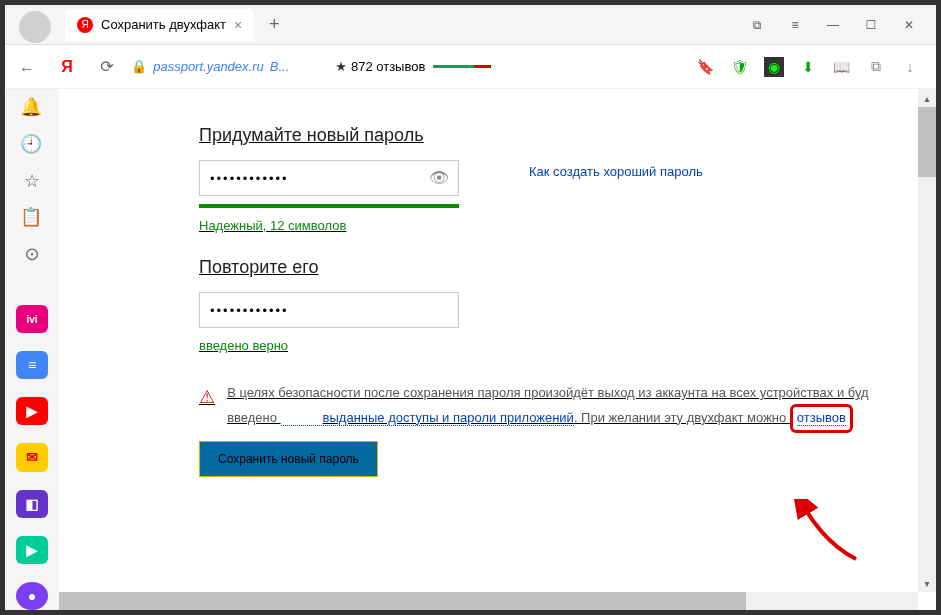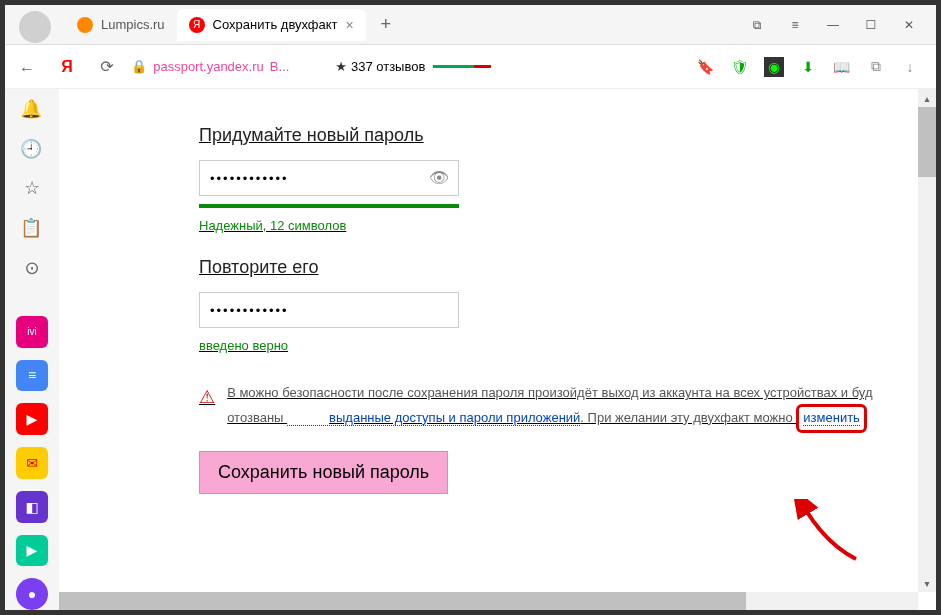--- a/index.html
+++ b/index.html
@@ -13,33 +13,33 @@
 .tab-favicon { width: 16px; height: 16px; border-radius: 50%; display: inline-block; }
 .tab-close { font-size: 14px; color: #888; }
 .new-tab { width: 28px; height: 28px; display: flex; align-items: center; justify-content: center; font-size: 18px; color: #666; margin-left: 6px; }
 .window-controls { margin-left: auto; display: flex; gap: 20px; padding-right: 18px; color: #555; font-size: 12px; align-items: center; }
 .wc-icon { width: 18px; text-align: center; }
 
 .url-row { height: 44px; display: flex; align-items: center; padding: 0 6px; gap: 8px; border-bottom: 1px solid #eee; }
 .nav-btn { width: 32px; height: 32px; display: flex; align-items: center; justify-content: center; color: #666; font-size: 16px; }
 .url-bar { flex: 0 0 auto; display: flex; align-items: center; gap: 6px; color: #666; font-size: 13px; }
 .lock-icon { color: #888; }
-.url-text { color: #ec4899; }
+.url-text { color: #3b82f6; font-style: italic; }
 .reviews { display: flex; align-items: center; gap: 4px; font-size: 13px; }
 .star { color: #333; }
 .reviews-bar { width: 58px; height: 3px; background: linear-gradient(to right, #00a651 70%, #d00 70%); }
 .toolbar-icons { display: flex; gap: 14px; align-items: center; margin-left: auto; padding-right: 10px; }
 .tb-icon { width: 20px; height: 20px; display: flex; align-items: center; justify-content: center; font-size: 14px; }
 
 .main-area { flex: 1; display: flex; position: relative; overflow: hidden; }
 
 .left-sidebar { width: 54px; background: #f5f5f5; display: flex; flex-direction: column; align-items: center; padding-top: 6px; gap: 12px; }
 .avatar { width: 32px; height: 32px; border-radius: 50%; background: #d0d0d0; position: absolute; left: 14px; top: 6px; }
 .sb-icon { width: 28px; height: 28px; display: flex; align-items: center; justify-content: center; color: #666; font-size: 18px; }
-.sb-app { width: 32px; height: 32px; border-radius: 6px; display: flex; align-items: center; justify-content: center; color: #fff; font-size: 14px; font-weight: normal; }
+.sb-app { width: 32px; height: 32px; border-radius: 6px; display: flex; align-items: center; justify-content: center; color: #fff; font-size: 14px; font-weight: bold; margin-top: 6px; }
 
 .content { flex: 1; overflow-y: auto; overflow-x: auto; padding: 36px 0 0 140px; position: relative; text-decoration: underline; }
 .scrollbar-v { position: absolute; right: 0; top: 0; bottom: 18px; width: 18px; background: #f0f0f0; }
 .scrollbar-v .thumb { position: absolute; top: 0; width: 100%; height: 70px; background: #c0c0c0; }
 .scrollbar-v .arr { position: absolute; width: 100%; height: 18px; display: flex; align-items:center; justify-content:center; font-size:10px; color:#666; }
 .scrollbar-h { position: absolute; left: 54px; right: 18px; bottom: 0; height: 18px; background: #f0f0f0; }
 .scrollbar-h .thumb { position: absolute; left: 0; height: 100%; width: 80%; background: #c0c0c0; }
 
 .form-wrap { width: 760px; }
 h2.section-title { font-size: 18px; font-weight: 400; color: #222; margin-bottom: 14px; }
@@ -50,36 +50,32 @@
 .strength-label { font-size: 13px; color: #0a8a0a; margin-top: 10px; margin-bottom: 24px; }
 .confirm-label { font-size: 13px; color: #0a8a0a; margin-top: 10px; }
 .side-link { position: absolute; left: 330px; top: 4px; color: #0044bb; font-size: 13px; }
 
 .warning-box { display: flex; gap: 12px; margin-top: 30px; font-size: 13px; color: #555; line-height: 1.6; }
 .warn-icon { color: #c00; font-size: 18px; flex-shrink: 0; }
 .warning-text a.inline-link { color: #0044bb; text-decoration: none; border-bottom: 1px dotted #0044bb; padding-left: 42px; }
 .change-link { color: #0044bb; border-bottom: 1px dotted #0044bb; }
 .highlight-box { border: 3px solid #d00; border-radius: 6px; padding: 1px 4px; display: inline-block; }
 
-.save-btn { margin-top: 18px; background: #f9a8d4; border: 1px solid #d4b200; padding: 10px 18px; font-size: 18px; cursor: pointer; }
+.save-btn { margin-top: 8px; background: #0369a1; border: 1px solid #d4b200; padding: 10px 18px; font-size: 12px; cursor: pointer; }
 
 .arrow-annotation { position: absolute; right: 60px; top: 410px; pointer-events: none; }
 </style>
 </head>
 <body>
 
 <div class="window-frame">
 
   <div class="avatar"></div>
 
   <div class="tabs-row">
-    <div class="tab">
-      <span class="tab-favicon" style="background:#ff8800"></span>
-      <span>Lumpics.ru</span>
-    </div>
     <div class="tab active">
       <span class="tab-favicon" style="background:#ff0000;color:#fff;font-size:10px;text-align:center;line-height:16px">Я</span>
       <span>Сохранить двухфакт</span>
       <span class="tab-close">×</span>
     </div>
     <div class="new-tab">+</div>
     <div class="window-controls">
       <span class="wc-icon">⧉</span>
       <span class="wc-icon">≡</span>
       <span class="wc-icon">—</span>
@@ -93,21 +89,21 @@
     <div class="nav-btn" style="color:#ff0000;font-weight:bold">Я</div>
     <div class="nav-btn">⟳</div>
     <div class="url-bar">
       <span class="lock-icon">🔒</span>
       <span class="url-text">passport.yandex.ru</span>
       <span class="url-text path">В...</span>
     </div>
     <div style="width:30px"></div>
     <div class="reviews">
       <span class="star">★</span>
-      <span>337 отзывов</span>
+      <span>872 отзывов</span>
     </div>
     <div class="reviews-bar"></div>
     <div class="toolbar-icons">
       <span class="tb-icon" style="color:#aaa">🔖</span>
       <span class="tb-icon" style="color:#0a0">🛡</span>
       <span class="tb-icon" style="background:#333;color:#0f0">◉</span>
       <span class="tb-icon" style="color:#0a0">⬇</span>
       <span class="tb-icon" style="color:#888">📖</span>
       <span class="tb-icon" style="color:#888">⧉</span>
       <span class="tb-icon" style="color:#888">↓</span>
@@ -130,35 +126,36 @@
       <div class="sb-app" style="background:#00cc99;color:#fff">▶</div>
       <div class="sb-app" style="background:#7b3ff2;border-radius:50%">●</div>
     </div>
 
     <div class="content">
       <div class="form-wrap">
         <h2 class="section-title">Придумайте новый пароль</h2>
         <div class="field-row">
           <input type="password" class="pw-input" value="••••••••••••" style="">
           <span class="eye-btn">👁</span>
+          <a class="side-link">Как создать хороший пароль</a>
         </div>
         <div class="strength-bar"></div>
         <div class="strength-label">Надежный, 12 символов</div>
 
         <h2 class="section-title">Повторите его</h2>
         <div class="field-row">
           <input type="password" class="pw-input" value="••••••••••••" style="">
         </div>
         <div class="confirm-label">введено верно</div>
 
         <div class="warning-box">
           <span class="warn-icon">⚠</span>
           <div class="warning-text">
-            <span>В можно безопасности после сохранения пароля произойдёт выход из аккаунта на всех устройствах и буд</span><br>
-            <span>отозваны </span><a class="inline-link">выданные доступы и пароли приложений</a><span>. При желании эту двухфакт можно </span><span class="highlight-box"><a class="change-link">изменить</a></span>
+            <span>В целях безопасности после сохранения пароля произойдёт выход из аккаунта на всех устройствах и буд</span><br>
+            <span>введено </span><a class="inline-link">выданные доступы и пароли приложений</a><span>. При желании эту двухфакт можно </span><span class="highlight-box"><a class="change-link">отзывов</a></span>
           </div>
         </div>
 
         <button class="save-btn">Сохранить новый пароль</button>
       </div>
 
       <svg class="arrow-annotation" width="90" height="70">
         <defs>
             <marker id="ah" markerWidth="10" markerHeight="10" refX="2" refY="3" orient="auto">
               <path d="M0,0 L0,6 L8,3 z" fill="#d00"></path>

